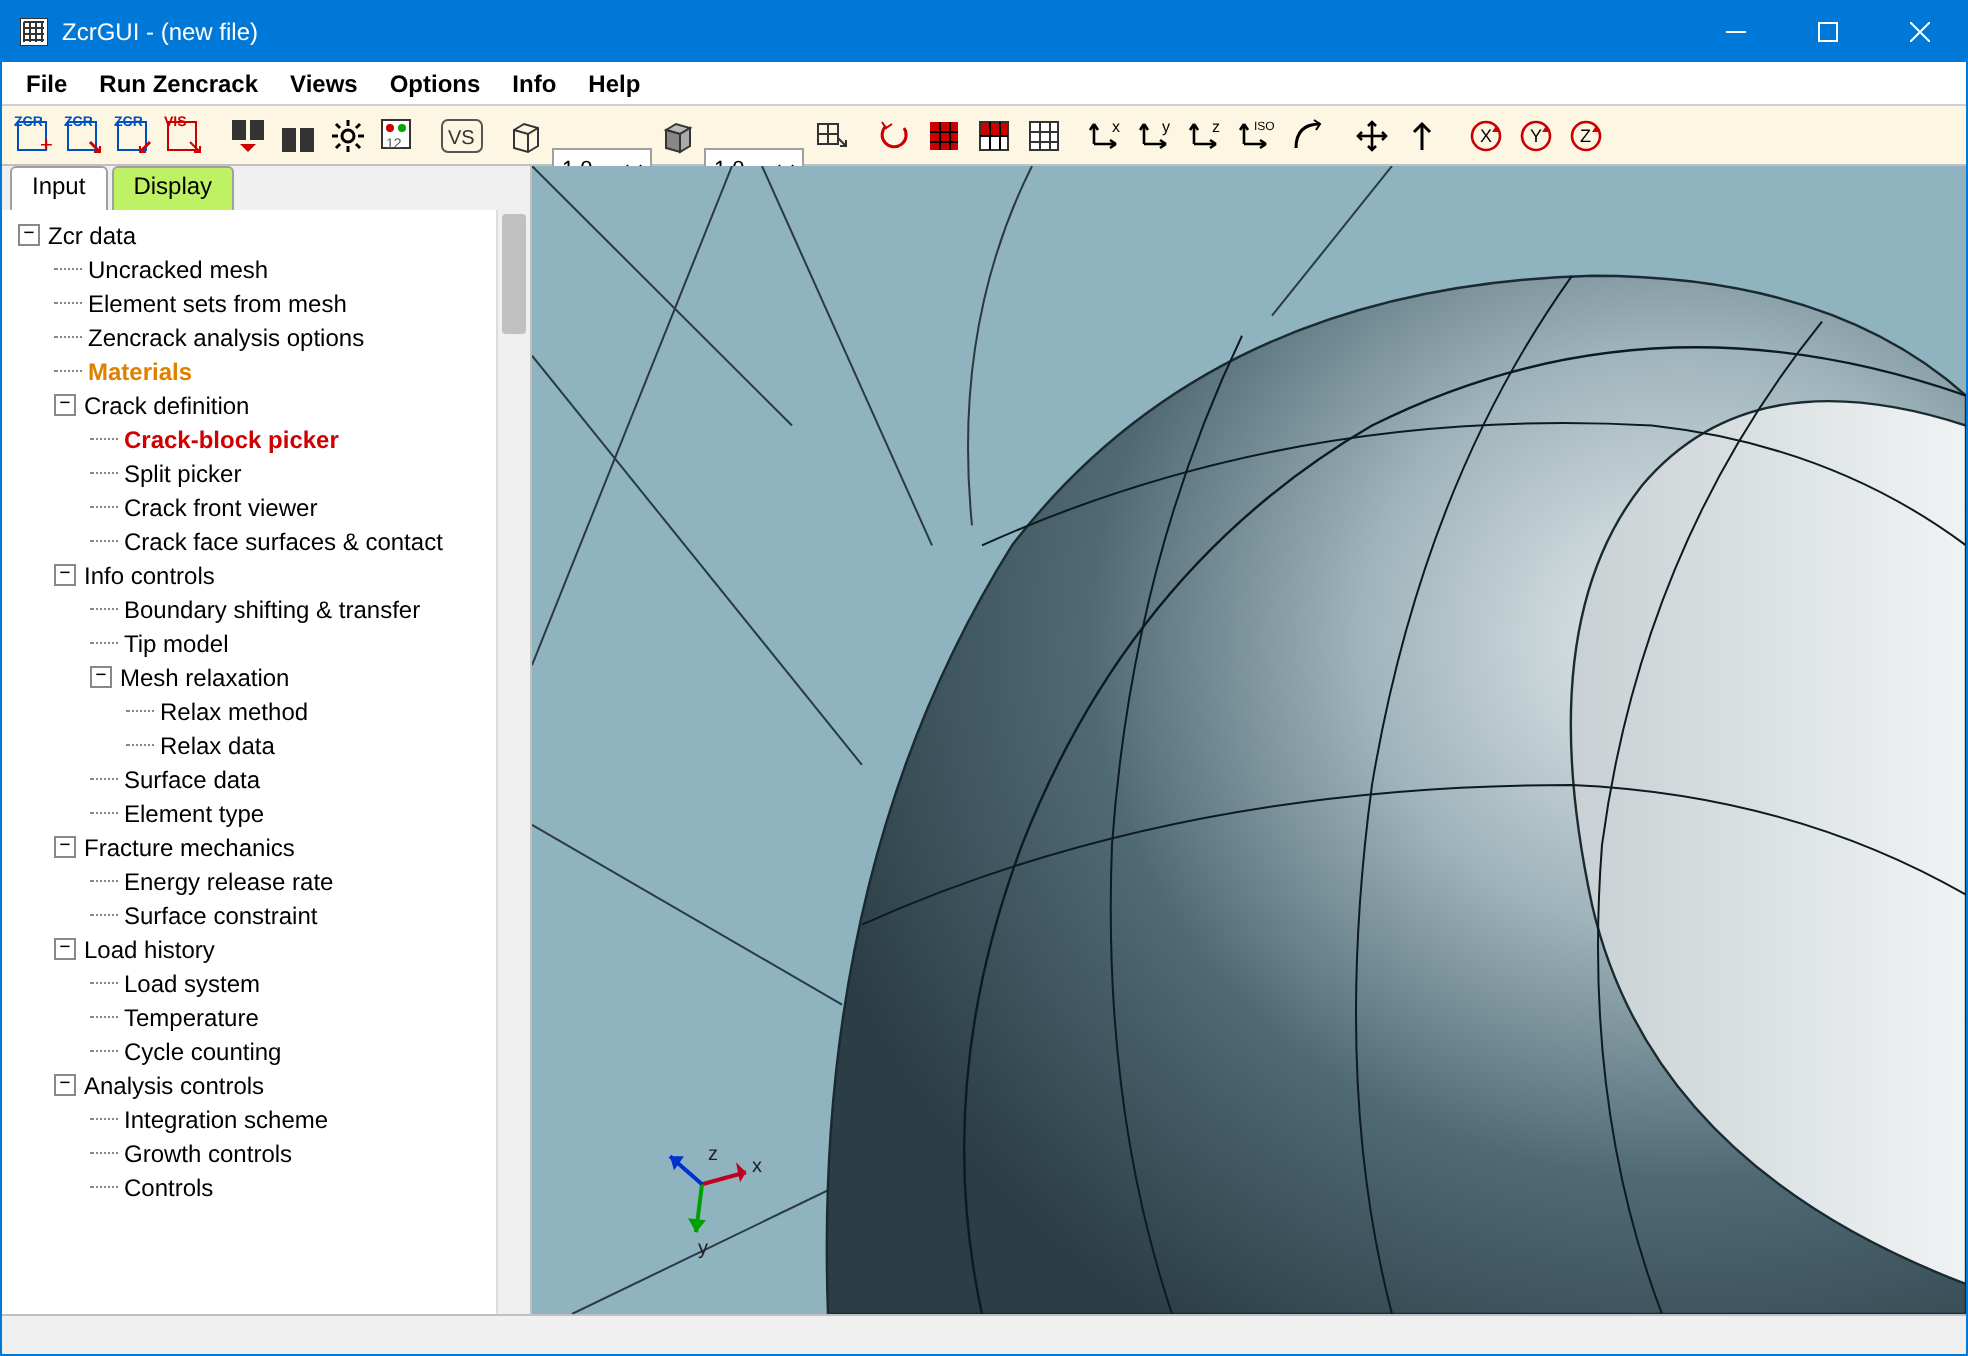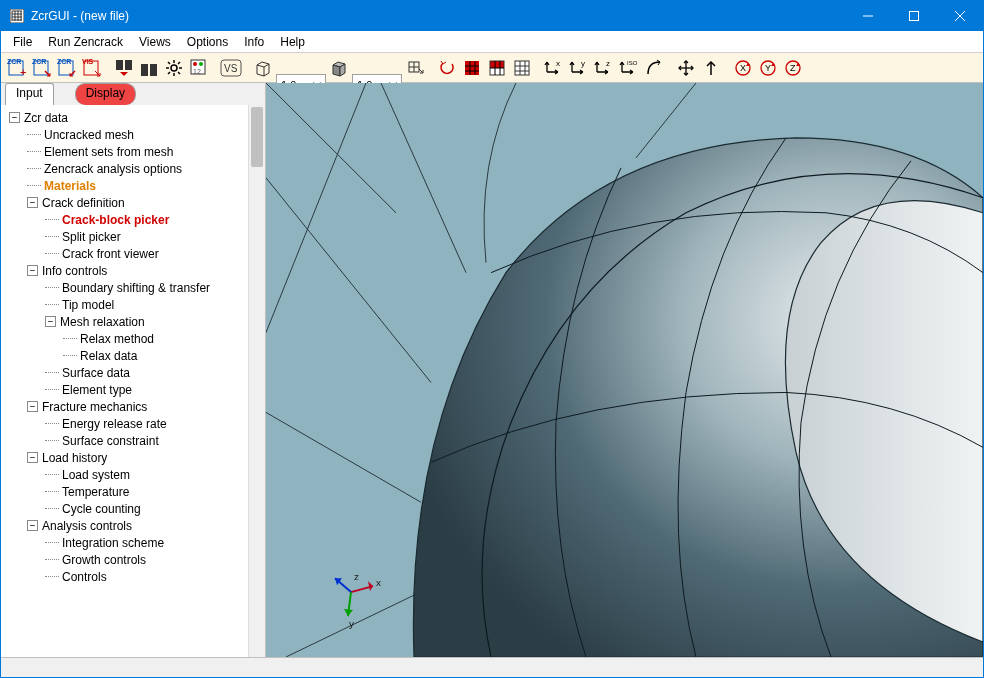--- a/index.html
+++ b/index.html
@@ -4,30 +4,30 @@
 <style>
   * { box-sizing: border-box; margin: 0; padding: 0; }
   body { font-family: "Segoe UI", Tahoma, sans-serif; font-size: 12px; background: #fff; overflow: hidden; }
   .window { width: 984px; height: 678px; border: 1px solid #0078d7; display: flex; flex-direction: column; background: #f0f0f0; }
   .titlebar { height: 30px; background: #0078d7; color: #ffffff; display: flex; align-items: center; padding-left: 8px; }
   .titlebar .icon { width: 16px; height: 16px; display: inline-flex; align-items: center; justify-content: center; margin-right: 6px; }
   .titlebar .title { flex: 1; font-size: 12px; }
   .winbtns { display: flex; }
   .winbtn { width: 46px; height: 30px; display: flex; align-items: center; justify-content: center; color: #fff; }
   .menubar { height: 22px; background: #fff; display: flex; align-items: center; padding: 0 4px; border-bottom: 1px solid #d0d0d0; }
-  .menuitem { padding: 18px 8px; cursor: default; }
+  .menuitem { padding: 18px 8px; cursor: default; font-weight: bold; }
   .toolbar { height: 30px; background: #fdf6e3; border-bottom: 1px solid #c0c0c0; display: flex; align-items: center; padding: 0 4px; gap: 1px; }
   .tbtn { width: 24px; height: 24px; display: flex; align-items: center; justify-content: center; border: 1px solid transparent; cursor: default; position: relative; }
   .tsep { width: 6px; }
   .tsel { height: 22px; font-size: 11px; width: 50px; border: 1px solid #a0a0a0; background:#fff;margin-top:35px; }
   .content { flex: 1; display: flex; background: #fff; min-height: 0; }
   .leftpanel { width: 265px; display: flex; flex-direction: column; border-right: 1px solid #c0c0c0; background: #fff; }
-  .tabs { display: flex; height: 22px; background: #f0f0f0; padding-left:4px;gap:19px; }
+  .tabs { display: flex; height: 22px; background: #f0f0f0; padding-left:4px; }
   .tab { padding: 2px 10px; border: 1px solid #a0a0a0; border-bottom: none; background: #fff; margin-right: 2px; font-size: 12px; cursor: default; border-radius: 3px 3px 0 0; }
-  .tab.inactive { background: #ef4444; border-radius: 10px; }
+  .tab.inactive { background: #bef264; }
   .tree { flex: 1; overflow-y: auto; padding: 4px 2px; font-size: 12px; position:relative; }
   .tree-scroll { position:absolute; right:0; top:0; bottom:0; width:17px; background:#f0f0f0; border-left:1px solid #ddd;}
   .tree-scroll-thumb { position:absolute; left:2px; right:2px; top:2px; height:60px; background:#c0c0c0; border-radius:2px;}
   .node { display: flex; align-items: center; height: 17px; white-space: nowrap; }
   .toggle { width: 11px; height: 11px; border: 1px solid #888; display: inline-flex; align-items: center; justify-content: center; font-size: 9px; line-height: 1; margin-right: 4px; background: #fff; font-family: monospace; }
   .spacer { display: inline-block; }
   .dots { display:inline-block; border-bottom: 1px dotted #888; height:1px; vertical-align: middle; margin-right:3px;}
   .bold { font-weight: normal; }
   .orange { color: #e08000; font-weight: bold; }
   .red { color: #d00000; font-weight: bold; }
@@ -341,20 +341,25 @@
             <span class="spacer" style="width: 42px;"></span>
             <span class="dots" style="width: 14px;"></span>
             <span class="">Split picker</span>
           </div>
           <div class="node">
             <span class="spacer" style="width: 42px;"></span>
             <span class="dots" style="width: 14px;"></span>
             <span class="">Crack front viewer</span>
           </div>
           <div class="node">
+            <span class="spacer" style="width: 42px;"></span>
+            <span class="dots" style="width: 14px;"></span>
+            <span class="">Crack face surfaces &amp; contact</span>
+          </div>
+          <div class="node">
             <span class="spacer" style="width: 24px;"></span>
             <span class="toggle">−</span>
             <span class="">Info controls</span>
           </div>
           <div class="node">
             <span class="spacer" style="width: 42px;"></span>
             <span class="dots" style="width: 14px;"></span>
             <span class="">Boundary shifting &amp; transfer</span>
           </div>
           <div class="node">

